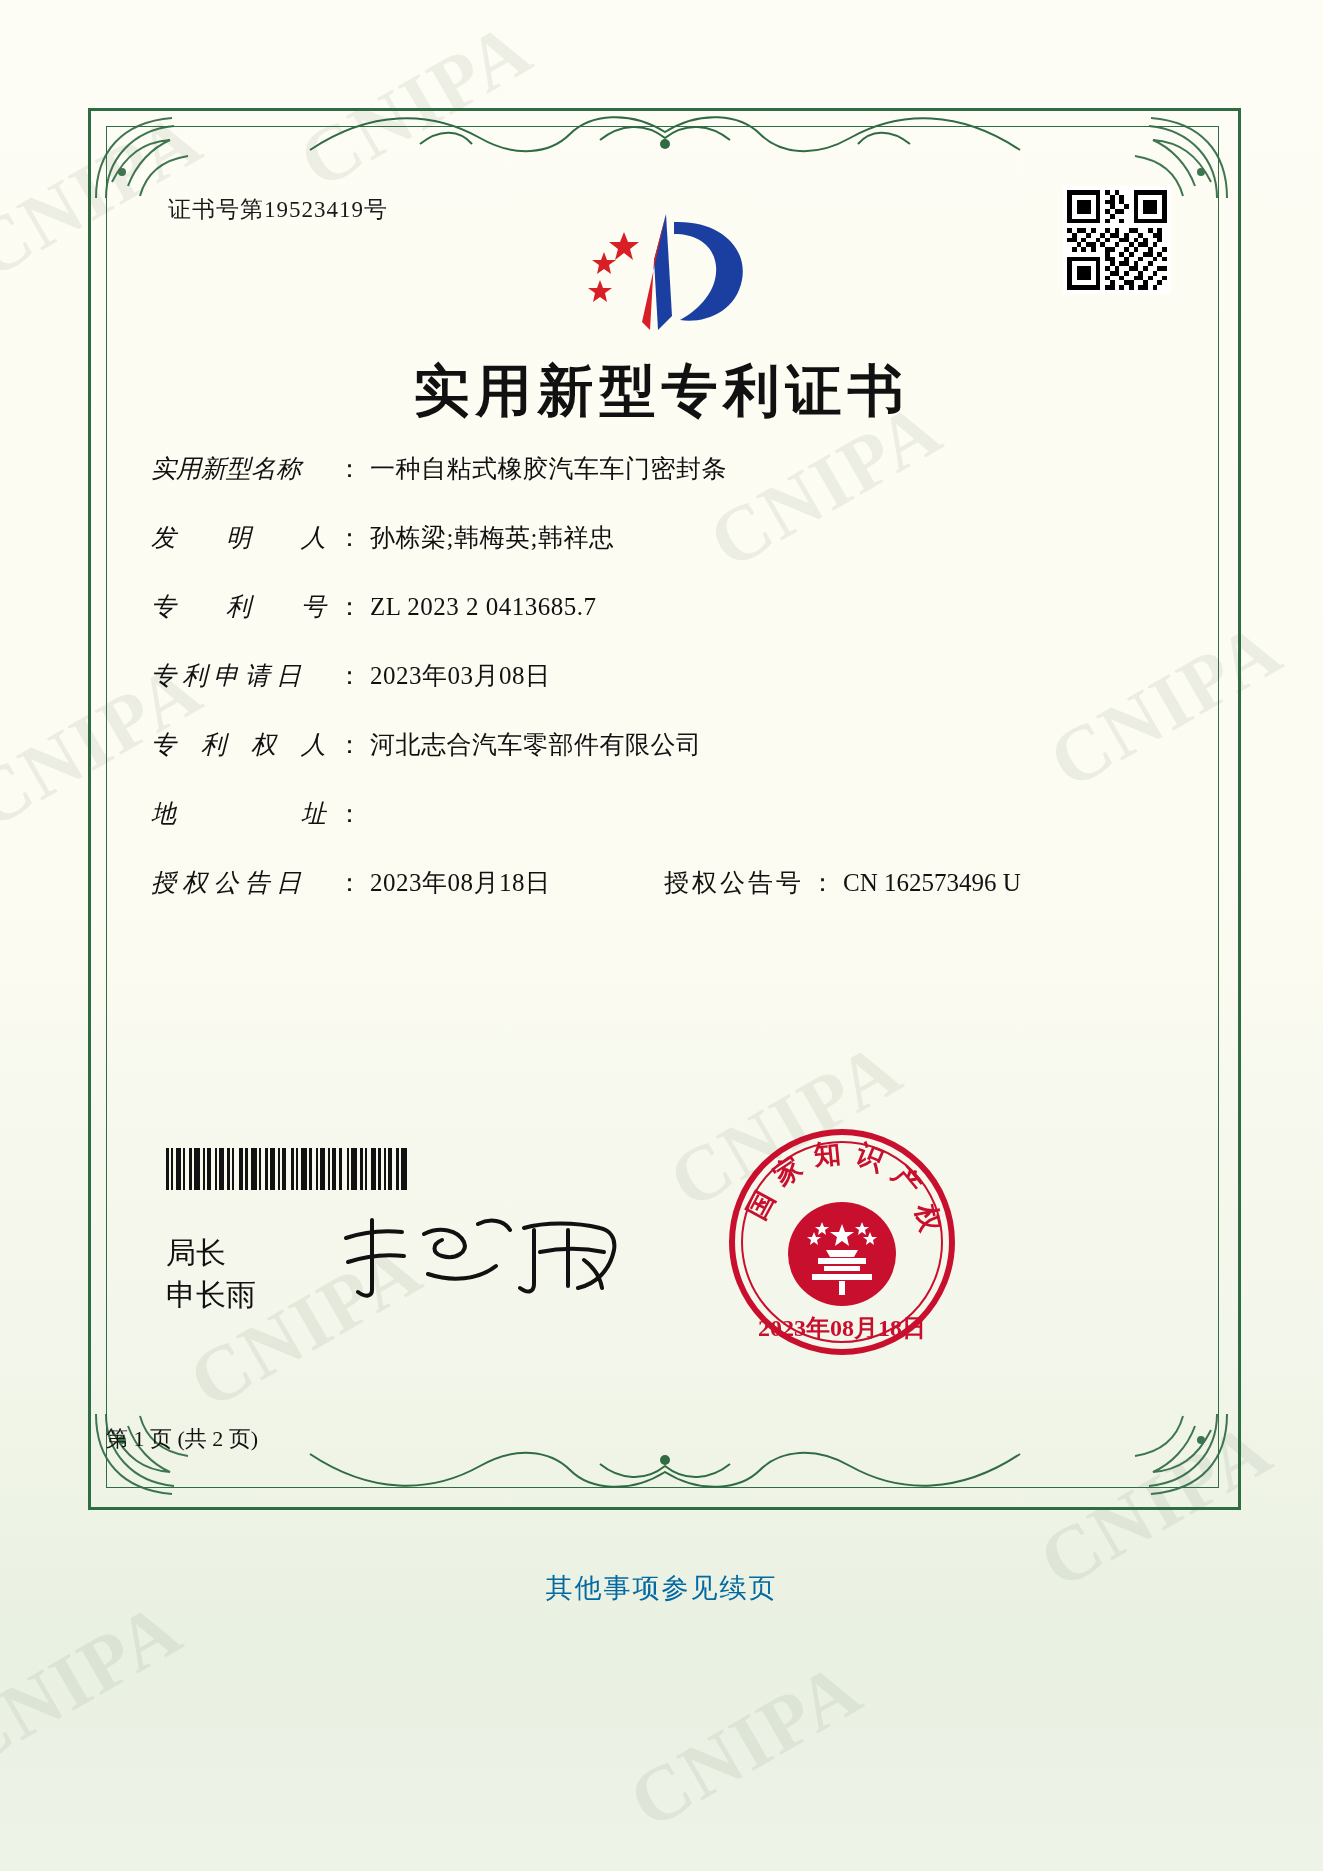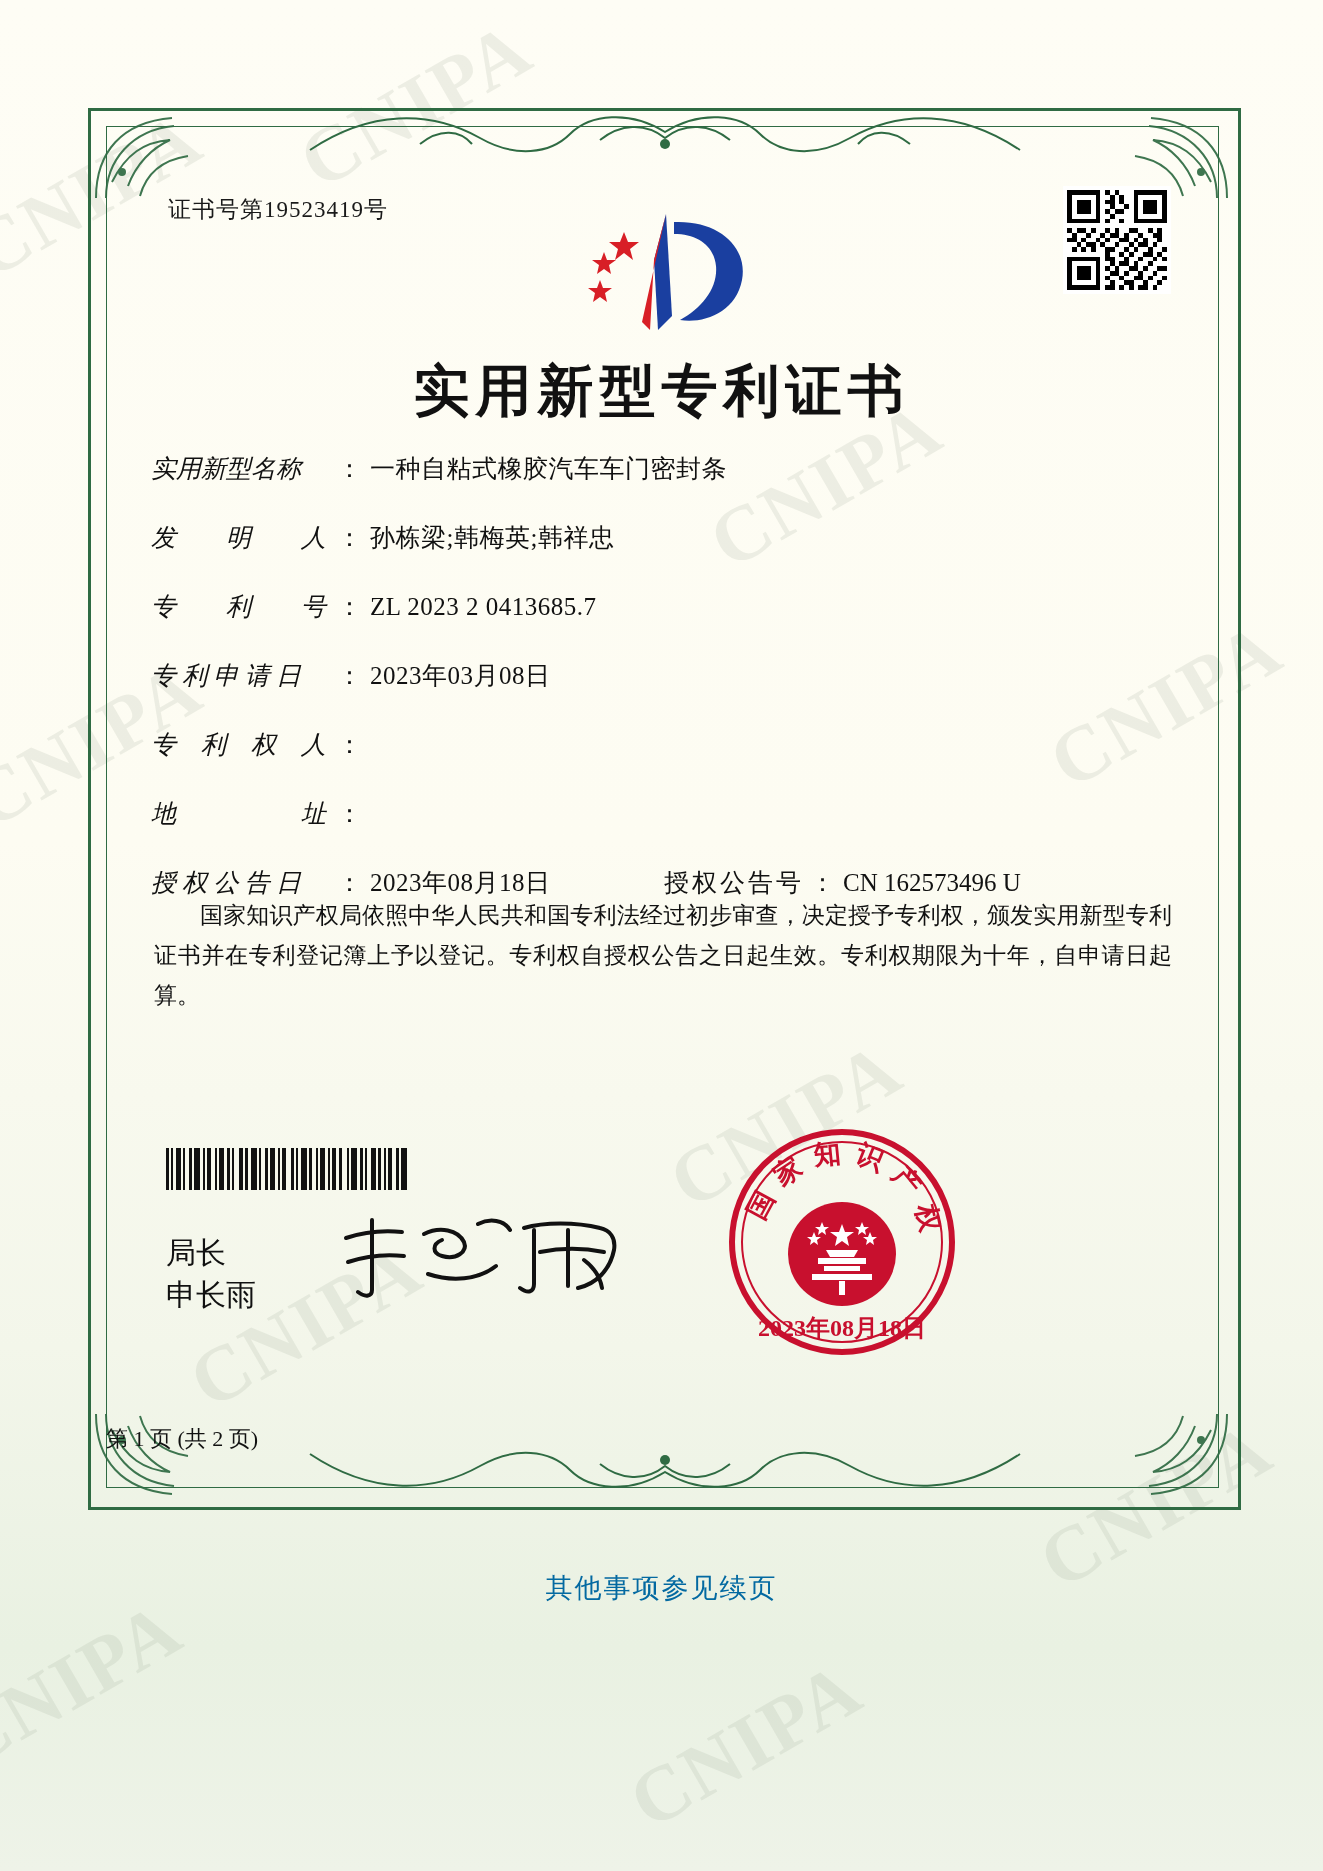--- a/index.html
+++ b/index.html
@@ -505,39 +505,39 @@
 
       <div class="field">
         <div class="lbl">专 利 申 请 日</div>
         <div style="margin:0 8px 0 0">：</div>
         <div class="val">2023年03月08日</div>
       </div>
 
       <div class="field">
         <div class="lbl">专　利　权　人</div>
         <div style="margin:0 8px 0 0">：</div>
+        <div class="val">河北志合汽车零部件有限公司</div>
       </div>
 
       <div class="field">
         <div class="lbl">地　　　　　址</div>
         <div style="margin:0 8px 0 0">：</div>
       </div>
 
       <div class="field two-col">
         <div class="lbl">授 权 公 告 日</div>
         <div style="margin:0 8px 0 0">：</div>
         <div class="val">2023年08月18日</div>
         <div class="lbl2">授权公告号</div>
         <div style="margin:0 8px 0 0">：</div>
         <div class="val2">CN 162573496 U</div>
       </div>
 
     </div>
 
-    <div class="para p1">国家知识产权局依照中华人民共和国专利法经过初步审查，决定授予专利权，颁发实用新型专利证书并在专利登记簿上予以登记。专利权自授权公告之日起生效。专利权期限为十年，自申请日起算。</div>
 
     <div class="barcode">
       <i style="width:3px"></i>
         <i style="width:2px;background:transparent"></i>
       <i style="width:2px"></i>
         <i style="width:3px;background:transparent"></i>
       <i style="width:5px"></i>
         <i style="width:2px;background:transparent"></i>
       <i style="width:2px"></i>
         <i style="width:4px;background:transparent"></i>

